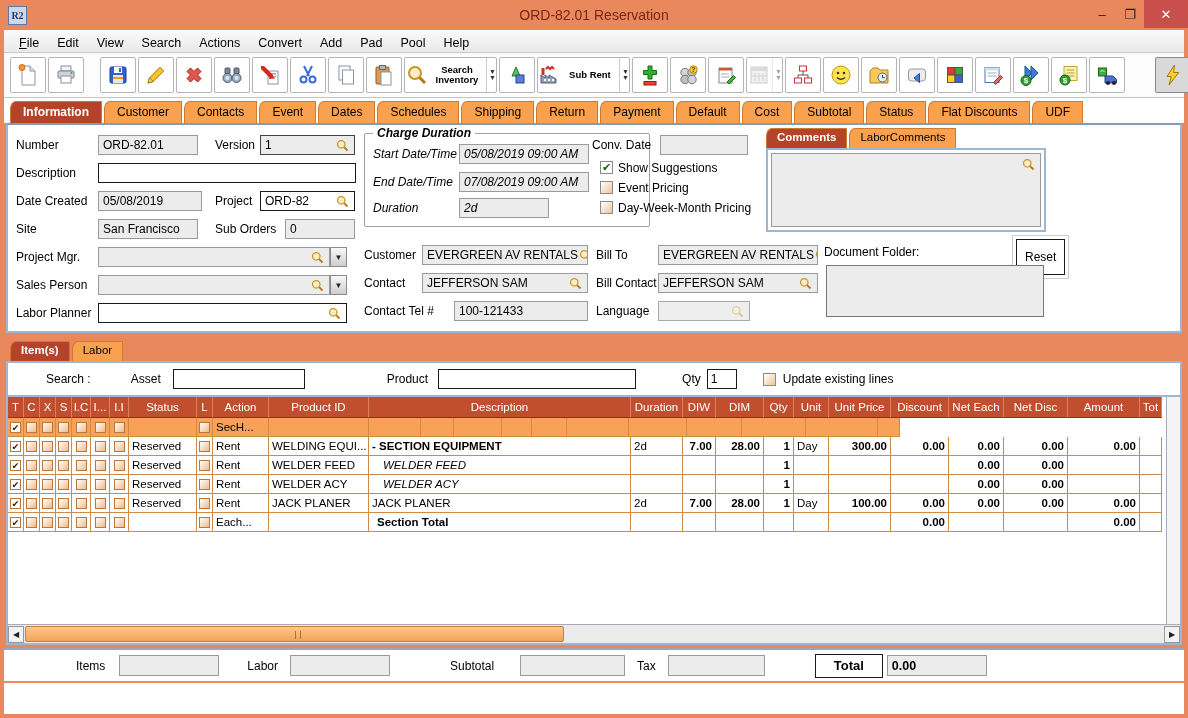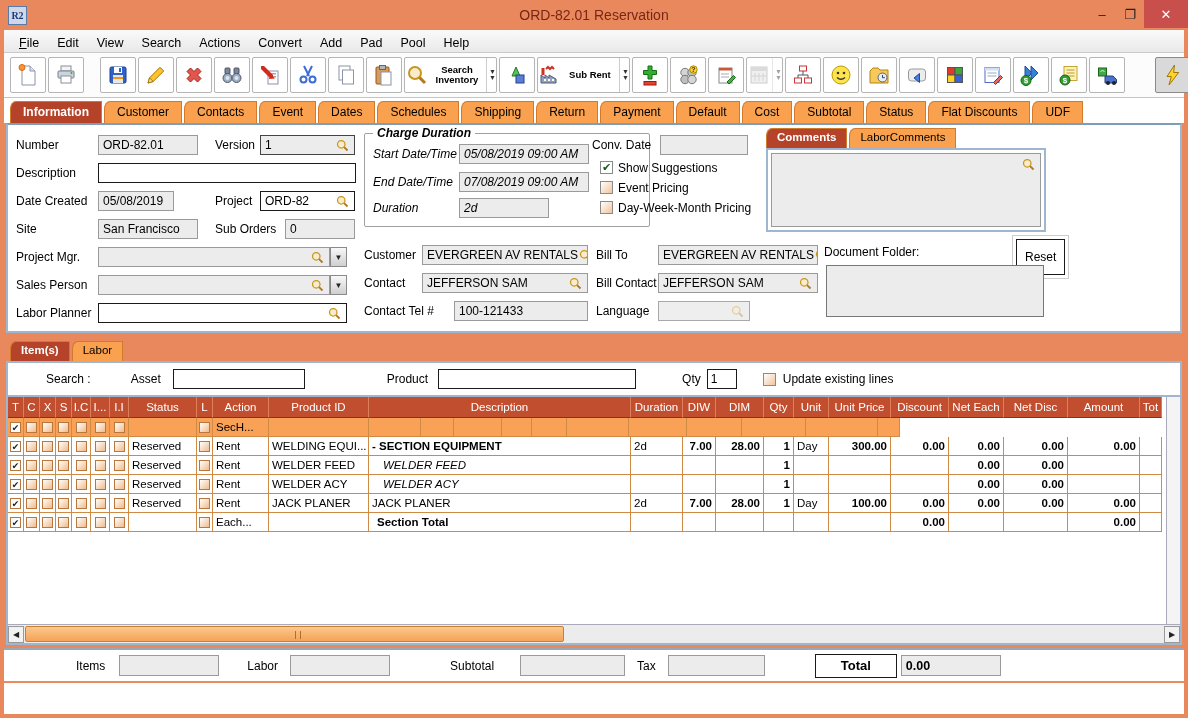--- a/index.html
+++ b/index.html
@@ -82,21 +82,21 @@
 
   .hscroll { height:19px; border-top:1px solid #aab; background:#ececec; display:flex; align-items:center; position:relative; }
   .h-arrow { width:16px; height:17px; background:#f2f2f2; border:1px solid #999; font-size:8px; display:flex; align-items:center; justify-content:center; color:#222; flex:none; }
   .h-thumb { position:absolute; left:17px; width:46%; top:1px; height:16px; background:linear-gradient(#fbc98e,#F5A256); border:1px solid #c97f35; border-radius:2px; }
   .h-thumb::after { content:""; position:absolute; left:50%; top:4px; width:4px; height:8px; border-left:1px solid #b06f2a; border-right:1px solid #b06f2a; }
 
   
   .totals { position:absolute; top:648px; left:4px; right:4px; height:34px; background:#fff; border-top:2px solid #9aa7b5; border-bottom:1px solid #9aa7b5; display:flex; align-items:center; }
   .t-lbl { font-size:12px; }
   .t-fld { height:21px; background:#ececec; border:1px solid #9a9a9a; display:flex; align-items:center; padding:0 4px; }
-  .total-box { height:24px; width:82px; background:#fff; border:1px solid #1a1a1a; display:flex; align-items:center; justify-content:center; font-weight:bold; font-size:13px; }
+  .total-box { height:24px; width:68px; background:#fff; border:1px solid #1a1a1a; display:flex; align-items:center; justify-content:center; font-weight:bold; font-size:13px; }
   .total-val { height:21px; width:100px; background:#ececec; border:1px solid #9a9a9a; display:flex; align-items:center; padding:0 4px; font-weight:bold; font-size:12.5px; }
   .bottom-fill { position:absolute; top:683px; left:4px; right:4px; bottom:4px; background:#fff; }
 </style>
 </head>
 <body>
 
 <div class="window">
 
   <div class="titlebar">
     <div class="app-icon">R2</div>
@@ -426,21 +426,21 @@
             <circle cx="10" cy="10" r="6" fill="#f8ecca" stroke="#c8961e" stroke-width="2"></circle>
             <path d="M14.5 14.5L20 20" stroke="#b4791c" stroke-width="3"></path>
           </svg>
         </span>
       </div>
 
     <div class="lbl" style="left:8px;top:41px">Description</div>
     <div class="fld white" style="left:90px;top:38px;width:258px"></div>
 
     <div class="lbl" style="left:8px;top:69px">Date Created</div>
-    <div class="fld gray" style="left:90px;top:66px;width:76px">05/08/2019</div>
+    <div class="fld gray" style="left:90px;top:66px;width:104px">05/08/2019</div>
     <div class="lbl" style="left:207px;top:69px">Project</div>
     <div class="fld white" style="left:252px;top:66px;width:95px">
         <span>ORD-82</span>
         <span class="magw">
           <svg viewBox="0 0 24 24" xmlns="http://www.w3.org/2000/svg">
             <circle cx="10" cy="10" r="6" fill="#f8ecca" stroke="#c8961e" stroke-width="2"></circle>
             <path d="M14.5 14.5L20 20" stroke="#b4791c" stroke-width="3"></path>
           </svg>
         </span>
       </div>

